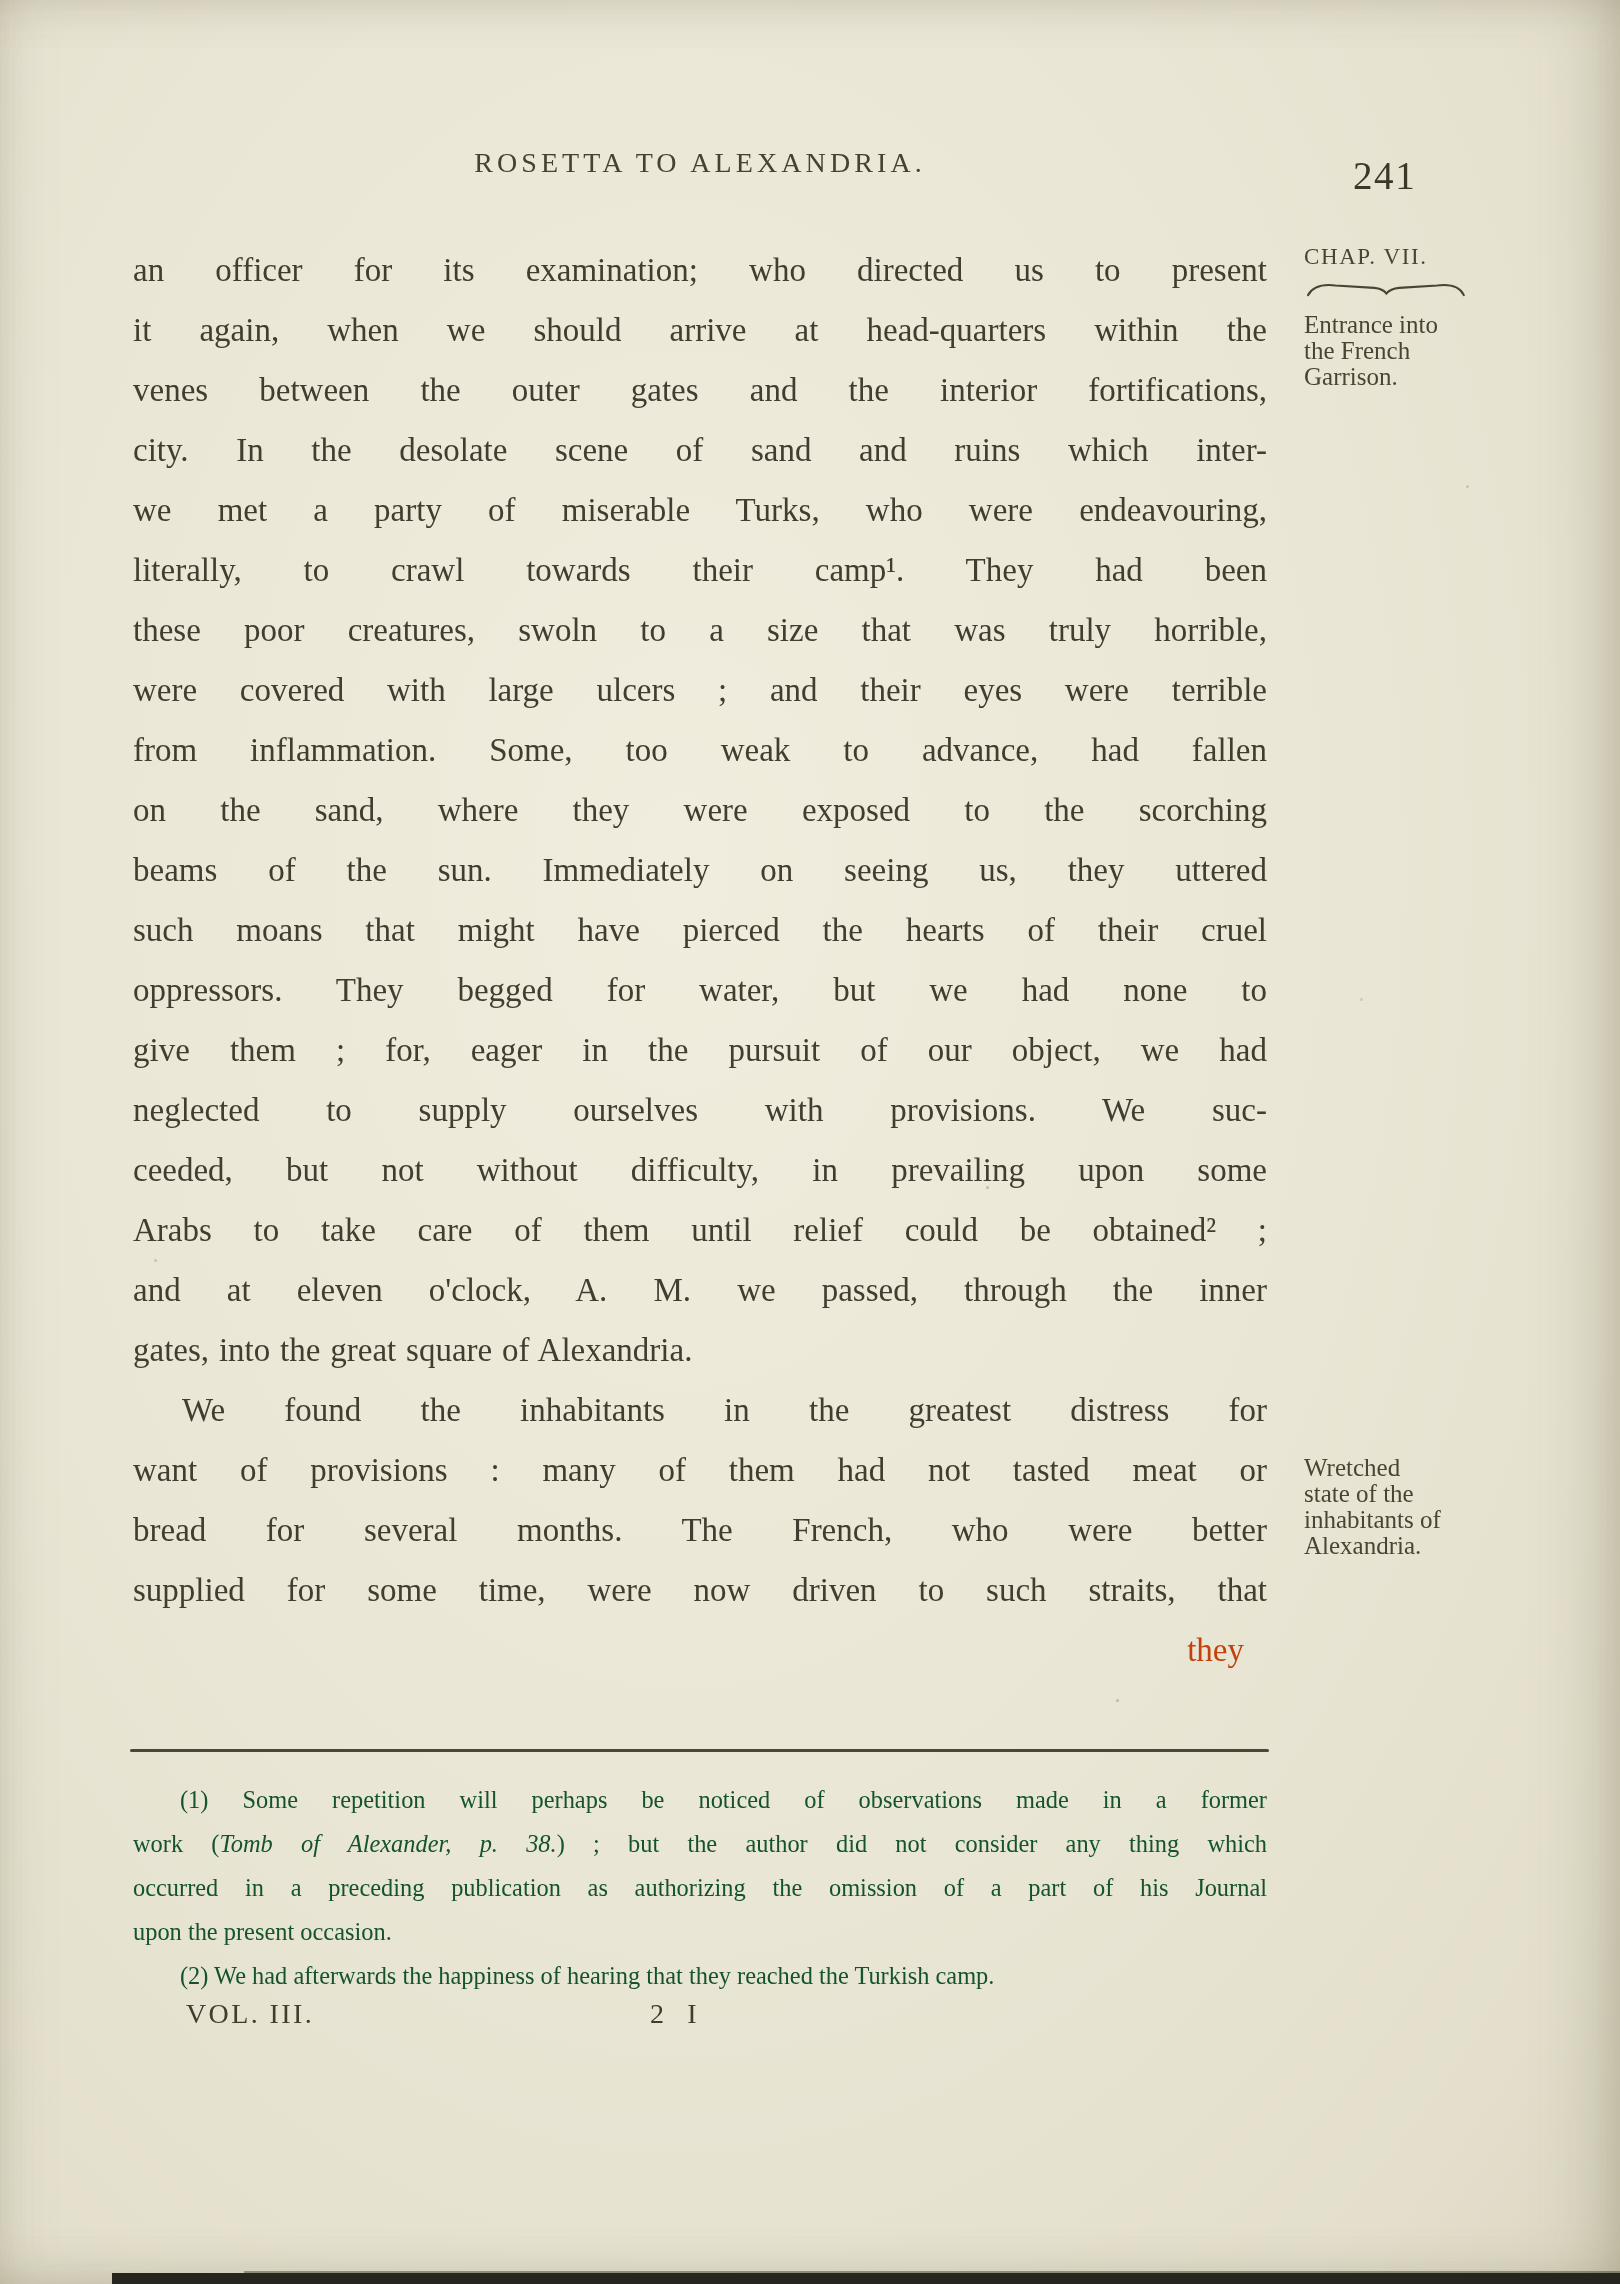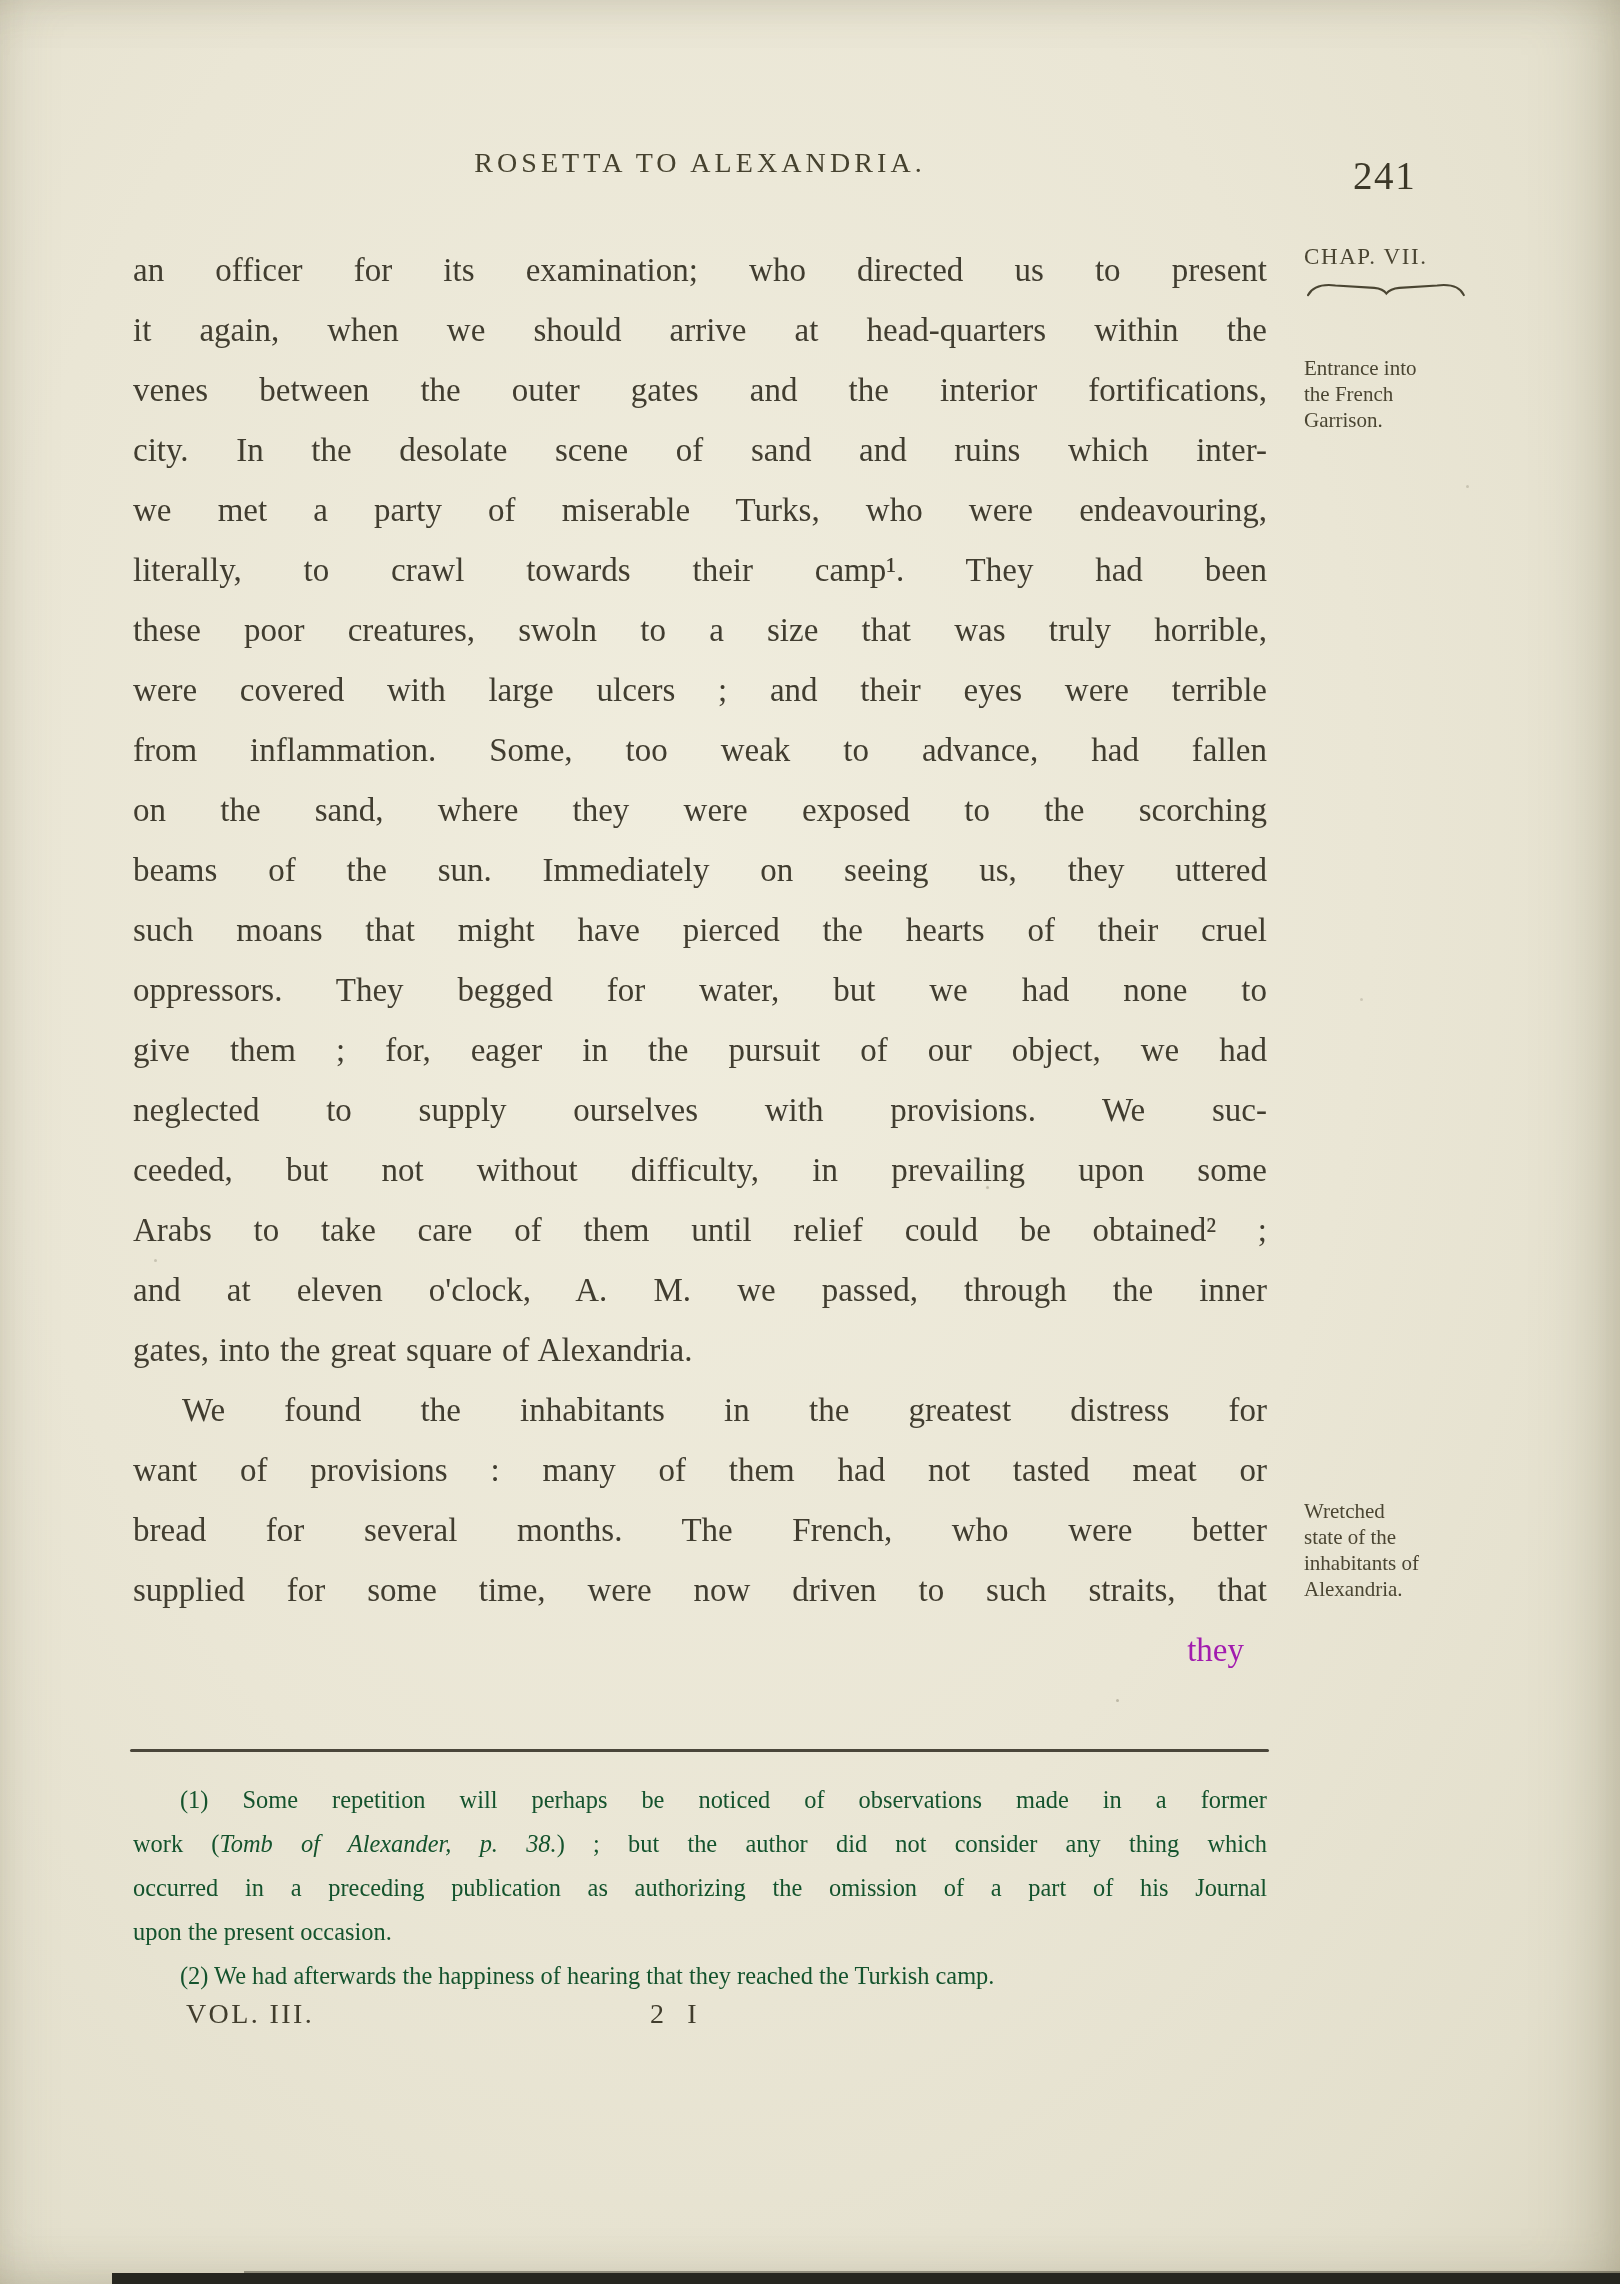--- a/index.html
+++ b/index.html
@@ -27,40 +27,40 @@
     font-size:39px;letter-spacing:1.6px;color:#3c3828;text-align:left;
   }
   .textblock{position:absolute;left:133px;top:240px;width:1134px;}
   .bodyline{
     font-size:33px;line-height:60px;height:60px;
     text-align:justify;text-align-last:justify;
     word-spacing:1.6px;
   }
   .bodyline.lastline{text-align-last:left;}
   .bodyline.indent{text-indent:49px;}
-  .bodyline.catchword{text-align-last:right;padding-right:23px;color:#a21caf;}
+  .bodyline.catchword{text-align-last:right;padding-right:23px;color:#c2410c;}
   .rule{
     position:absolute;left:130px;top:1749px;width:1139px;height:3.3px;
     background:#4a463a;border-radius:1.6px;
   }
   .footnotes{position:absolute;left:133px;top:1778px;width:1134px;}
   .fnline{
     font-size:24.4px;line-height:44px;height:44px;
     text-align:justify;text-align-last:justify;color:#14532d;
   }
   .fnline.lastline{text-align-last:left;}
   .fnline.indent{text-indent:47px;}
   .fn-italic{font-style:italic;}
   .footer-row{position:absolute;left:133px;top:1998px;width:1134px;height:44px;font-size:28px;color:#413d2d;}
   .vol{position:absolute;left:53px;letter-spacing:2.4px;}
   .sig{position:absolute;left:517px;letter-spacing:8.1px;}
   .margin-col{position:absolute;left:1304px;width:187px;color:#4a4532;}
   .chapter{position:absolute;top:244px;left:0;font-size:23px;letter-spacing:1.6px;}
   .brace{position:absolute;top:279px;left:0;}
-  .margin-note{font-size:21px;line-height:26px;margin-top:43px;}
+  .margin-note{font-size:25px;line-height:26px;}
   .note1{position:absolute;top:312px;left:0;width:187px;}
   .note2{position:absolute;top:1455px;left:0;width:187px;}
   .bottom-strip{
     position:absolute;left:112px;right:0;bottom:0;height:10.6px;
     background:#26261f;
   }
   .bottom-strip2{
     position:absolute;left:244px;right:0;bottom:10.6px;height:2.4px;
     background:rgba(60,58,45,.45);
   }

